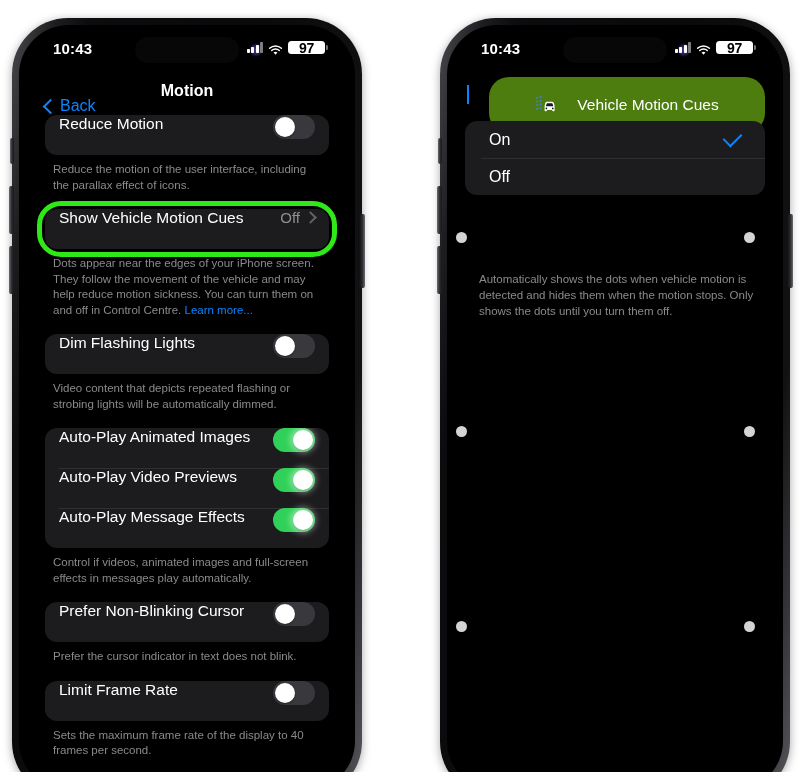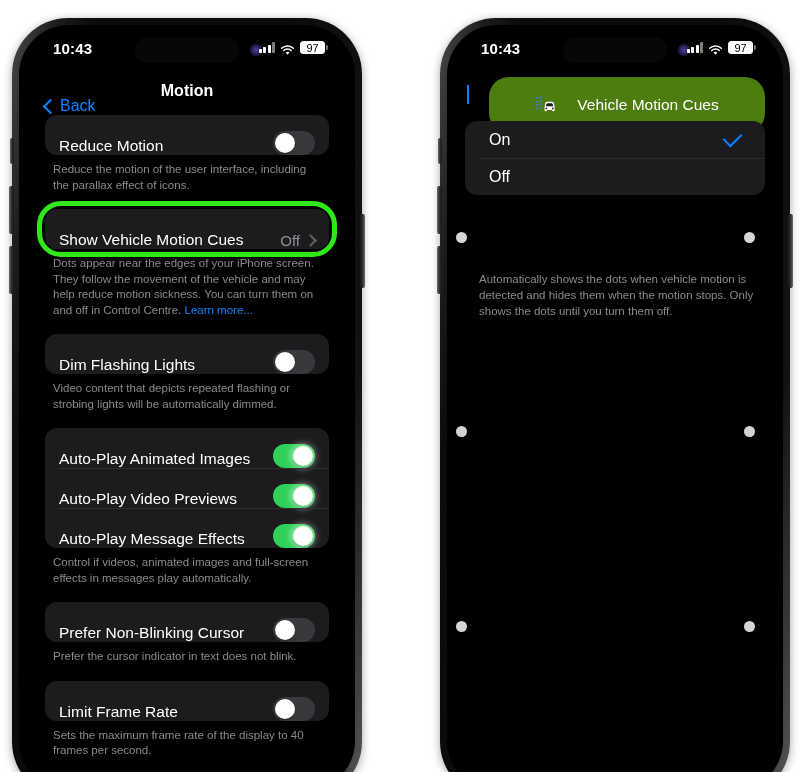--- a/index.html
+++ b/index.html
@@ -56,22 +56,22 @@
   }
   .sb-right{position:absolute;right:26px;top:12px;display:flex;align-items:center;gap:5px;}
   .bars{display:flex;align-items:flex-end;gap:1.5px;height:11px;}
   .bars i{display:block;width:3px;background:#fff;border-radius:.8px;}
   .bars i:nth-child(1){height:4px;}
   .bars i:nth-child(2){height:6px;}
   .bars i:nth-child(3){height:8.5px;}
   .bars i:nth-child(4){height:11px;background:#7d7d82;}
   .wifi{position:relative;width:15px;height:11px;}
   .batt{
-    position:relative;width:25px;height:13px;border-radius:3.5px;background:#fff;
-    color:#000;font-size:11px;font-weight:400;display:flex;align-items:center;
+    position:relative;width:37px;height:13px;border-radius:3.5px;background:#fff;
+    color:#000;font-size:14px;font-weight:700;display:flex;align-items:center;
     justify-content:center;letter-spacing:-.2px;
   }
   .batt:after{content:"";position:absolute;right:-3px;top:4px;width:2px;height:5px;
     border-radius:0 1.5px 1.5px 0;background:rgba(255,255,255,.45);}
 
   
   .navbar{position:absolute;left:0;right:0;top:44px;height:42px;}
   .nav-back{
     position:absolute;left:22px;top:24px;display:flex;align-items:center;gap:3px;
     color:#0a84ff;font-size:16px;
@@ -80,21 +80,21 @@
     transform:rotate(45deg);margin-right:1px;}
   .nav-title{
     position:absolute;left:0;right:0;top:9px;text-align:center;color:#fff;
     font-size:16px;font-weight:700;
   }
 
   
   .list{position:absolute;left:0;right:0;top:86px;bottom:0;overflow:hidden;}
   .card{margin:0 22px;background:#1c1c1e;border-radius:12px;overflow:hidden;}
   .row{
-    position:relative;display:flex;align-items:flex-end;justify-content:space-between;
+    position:relative;display:flex;align-items:flex-start;justify-content:space-between;
     height:40px;padding:0 14px;color:#fff;font-size:15.5px;
   }
   .row + .row:before{
     content:"";position:absolute;left:14px;right:0;top:0;height:1px;background:#303032;
   }
   .row-label{white-space:nowrap;}
   .row-right{display:flex;align-items:center;gap:6px;color:#8e8e93;font-size:15px;}
   .chev-r{width:7px;height:7px;border-top:2px solid #636366;border-right:2px solid #636366;
     transform:rotate(45deg);}
   .footnote{

